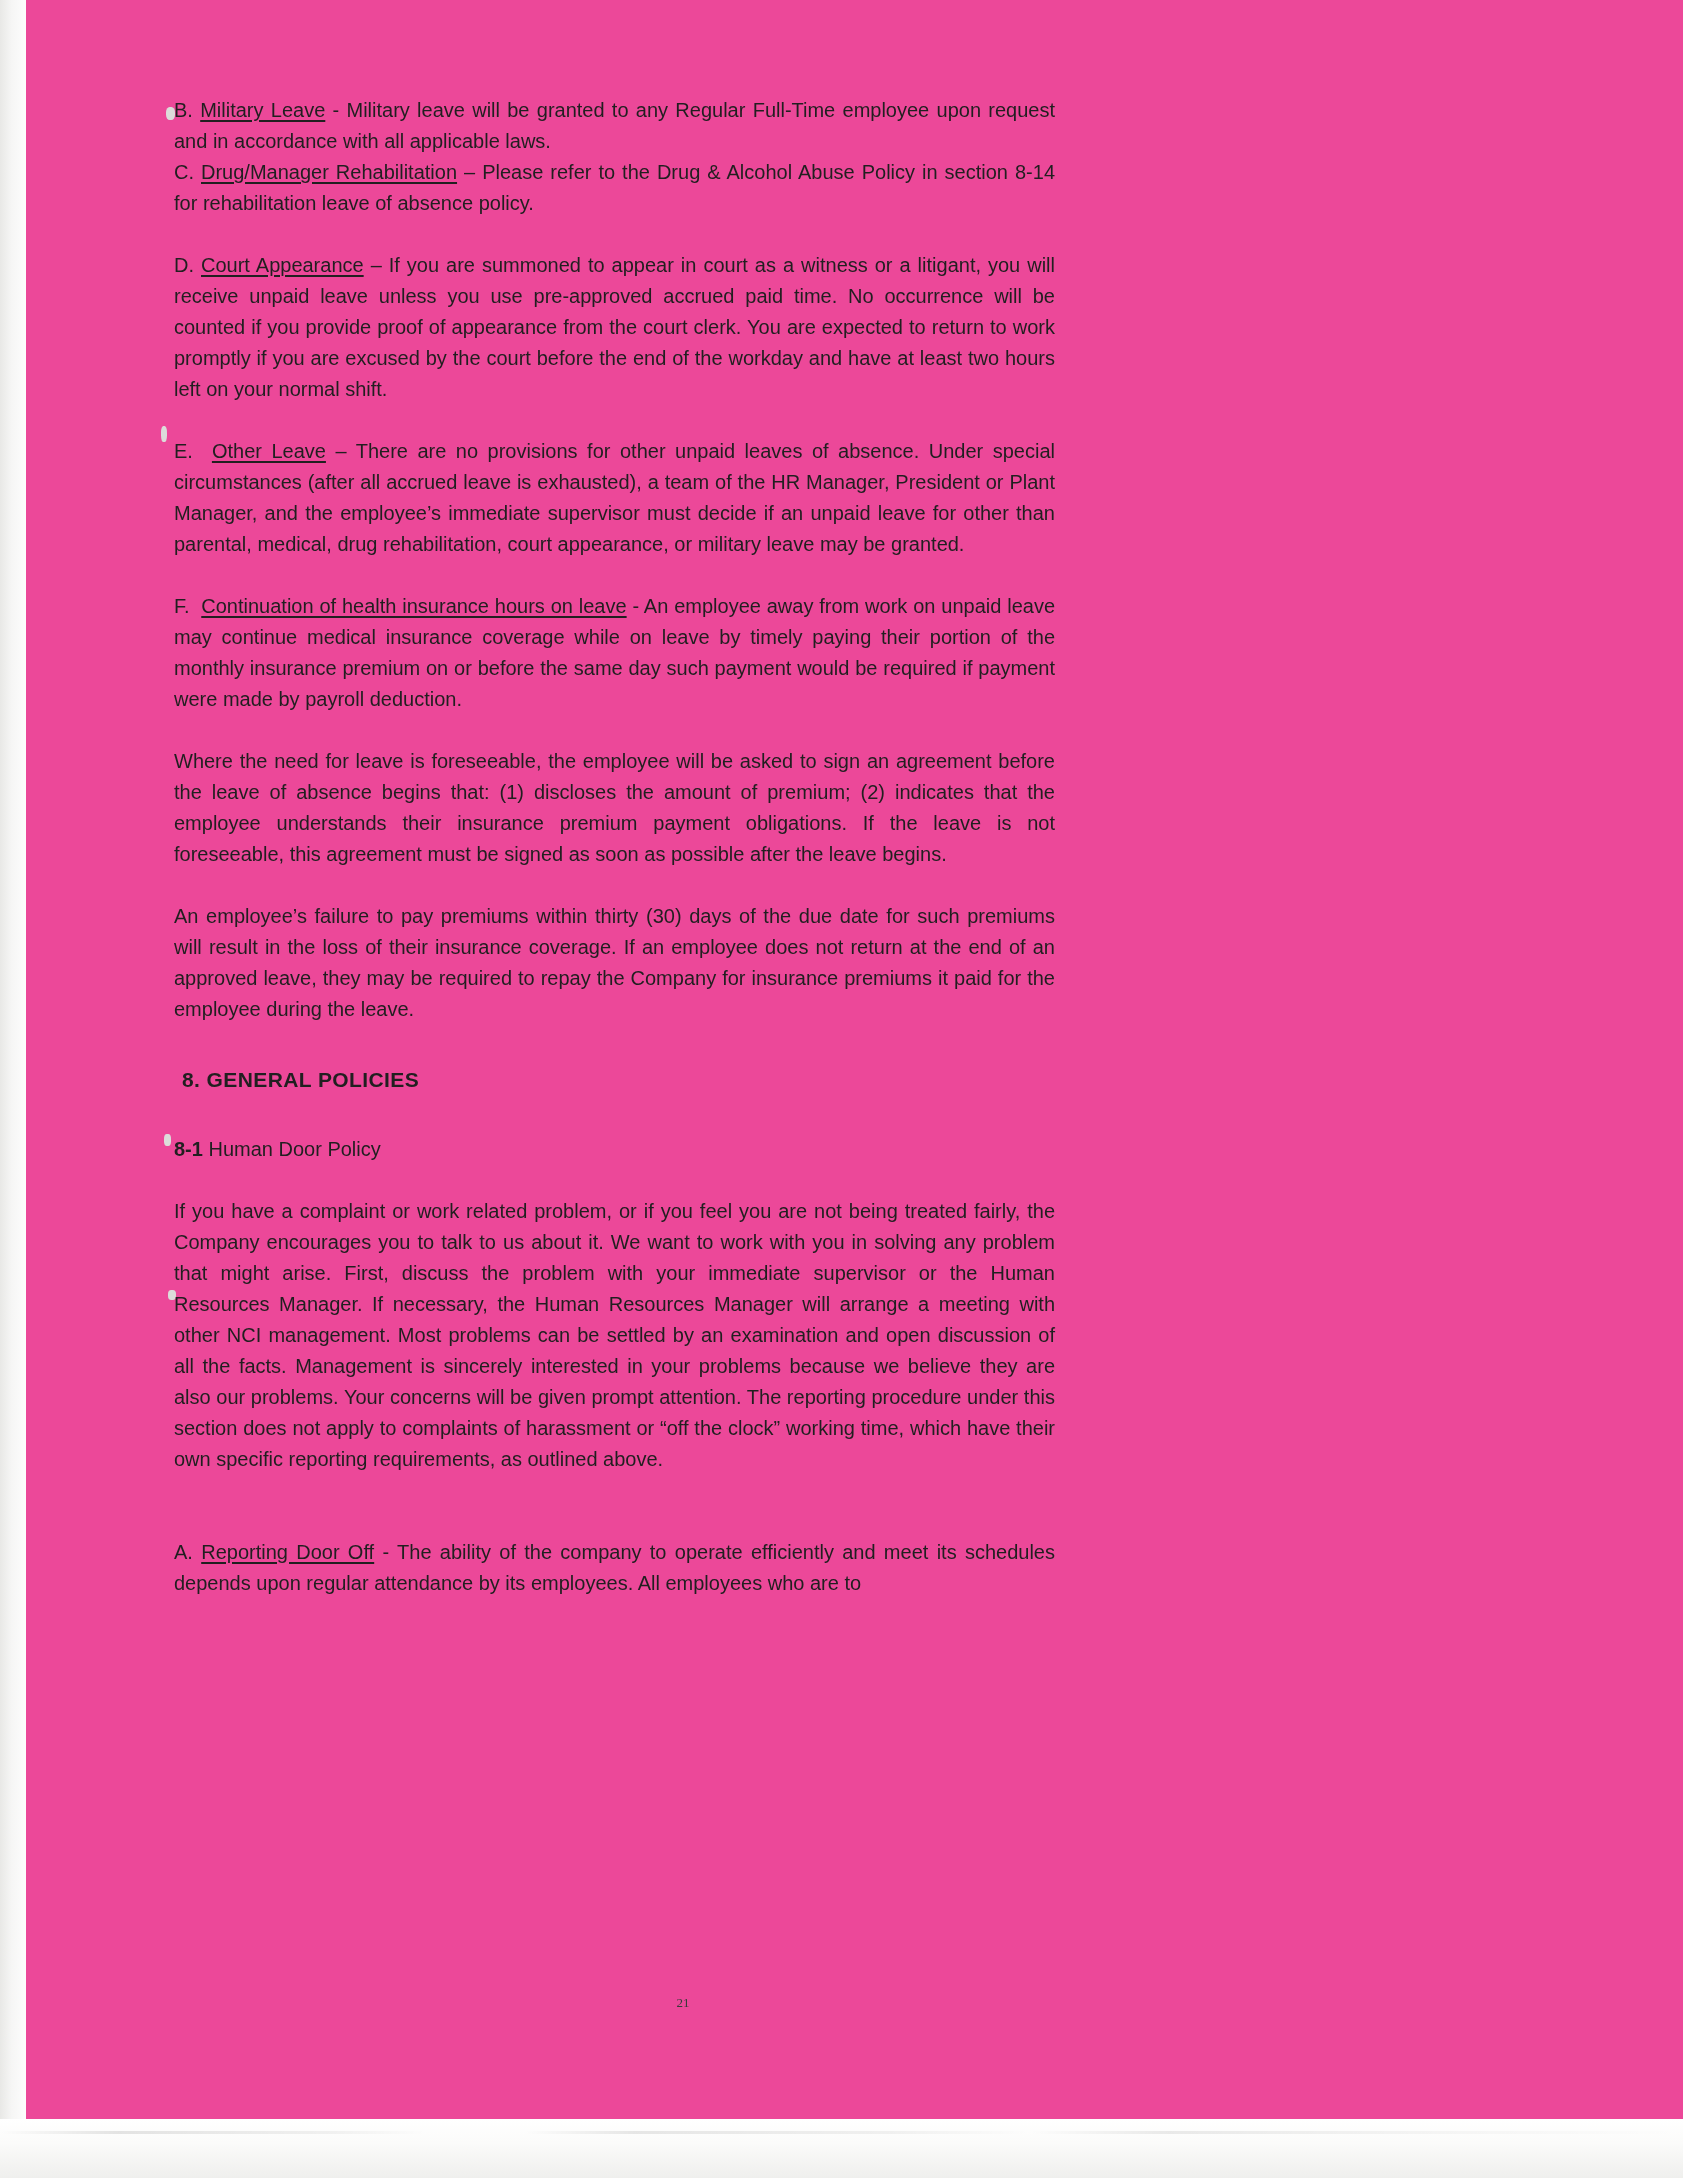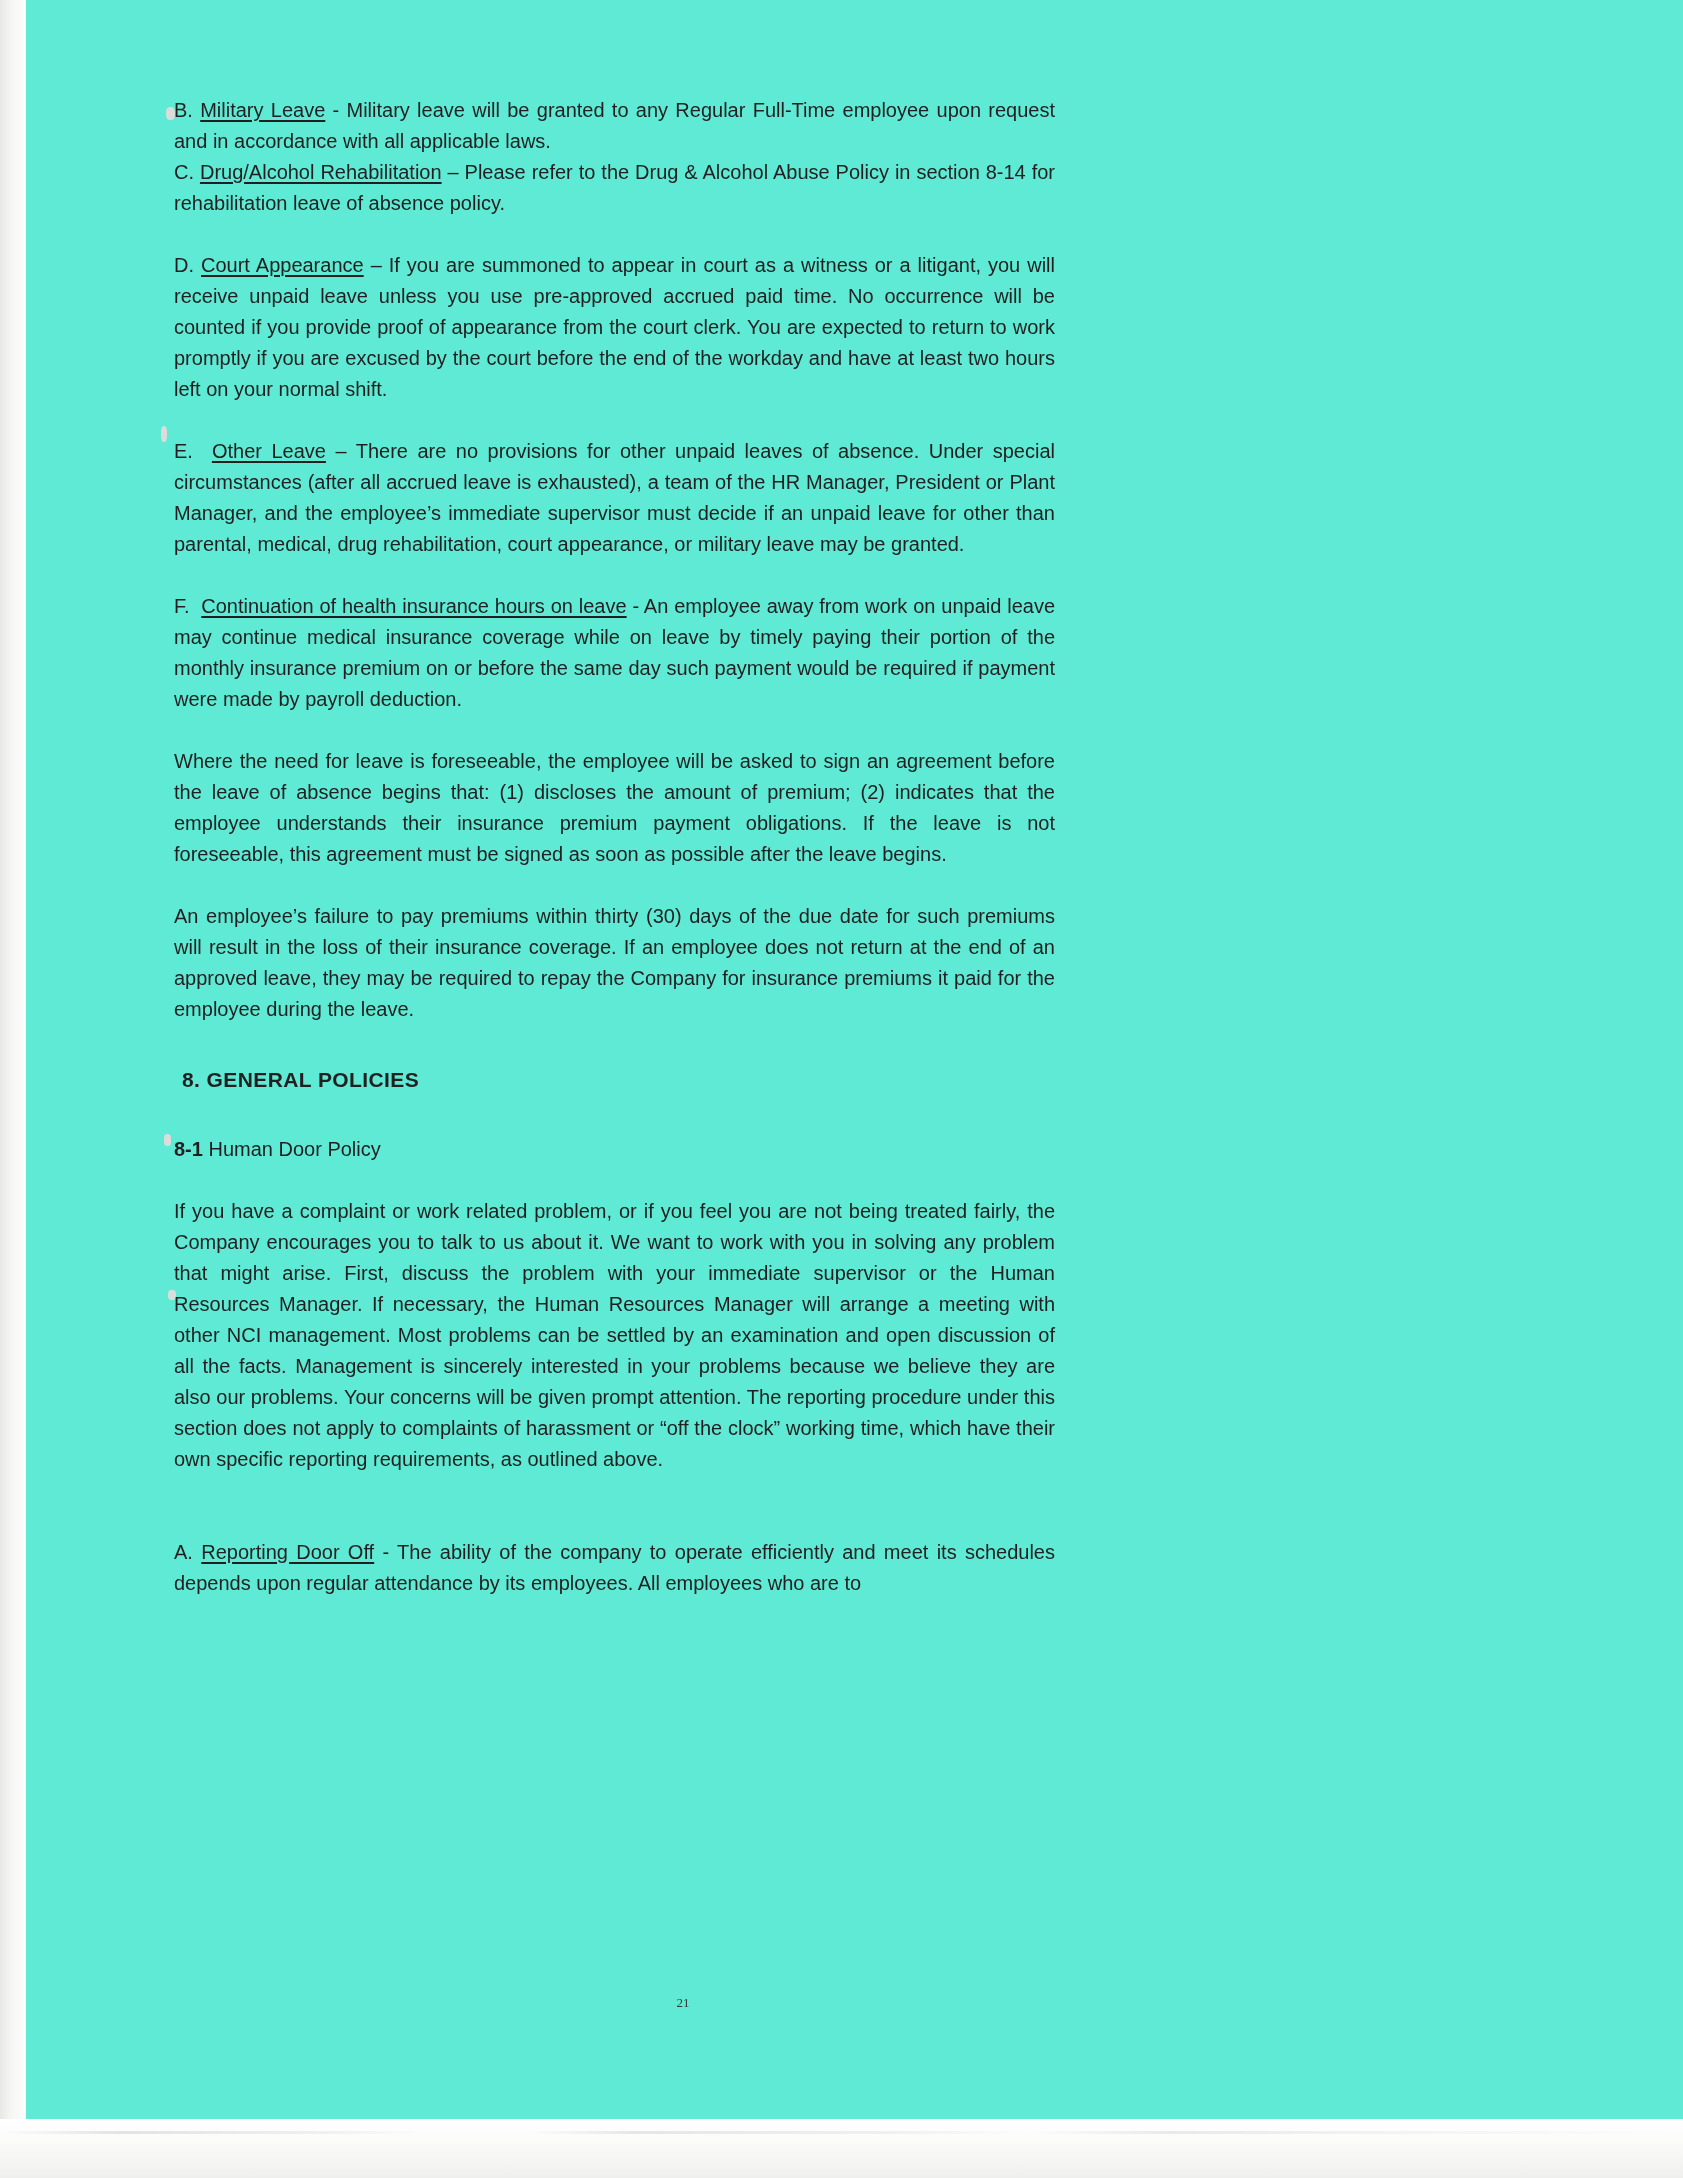--- a/index.html
+++ b/index.html
@@ -4,21 +4,21 @@
 <style>
   html, body {
     margin: 0;
     padding: 0;
     background: #ffffff;
   }
   .page {
     position: relative;
     width: 1683px;
     height: 2178px;
-    background: #5eead4;
+    background: #ec4899;
     overflow: hidden;
     font-family: "Liberation Sans", sans-serif;
   }
   
   .scan-left-edge {
     position: absolute;
     left: 0; top: 0;
     width: 26px; height: 2178px;
     background: linear-gradient(to right, #e8e8e6 0%, #f6f6f5 45%, #fdfdfd 100%);
     pointer-events: none;
@@ -121,21 +121,21 @@
 
   <div class="content">
 
     <p>
       <span>B.</span>
       <span class="u">Military Leave</span><span> - Military leave will be granted to any Regular Full-Time employee upon request and in accordance with all applicable laws.</span>
     </p>
 
     <p>
       <span>C.</span>
-      <span class="u">Drug/Alcohol Rehabilitation</span><span> – Please refer to the Drug &amp; Alcohol Abuse Policy in section 8-14 for rehabilitation leave of absence policy.</span>
+      <span class="u">Drug/Manager Rehabilitation</span><span> – Please refer to the Drug &amp; Alcohol Abuse Policy in section 8-14 for rehabilitation leave of absence policy.</span>
     </p>
 
     <div class="gap"></div>
 
     <p>
       <span>D.</span>
       <span class="u">Court Appearance</span><span> – If you are summoned to appear in court as a witness or a litigant, you will receive unpaid leave unless you use pre-approved accrued paid time.  No occurrence will be counted if you provide proof of appearance from the court clerk.  You are expected to return to work promptly if you are excused by the court before the end of the workday and have at least two hours left on your normal shift.</span>
     </p>
 
     <div class="gap"></div>

